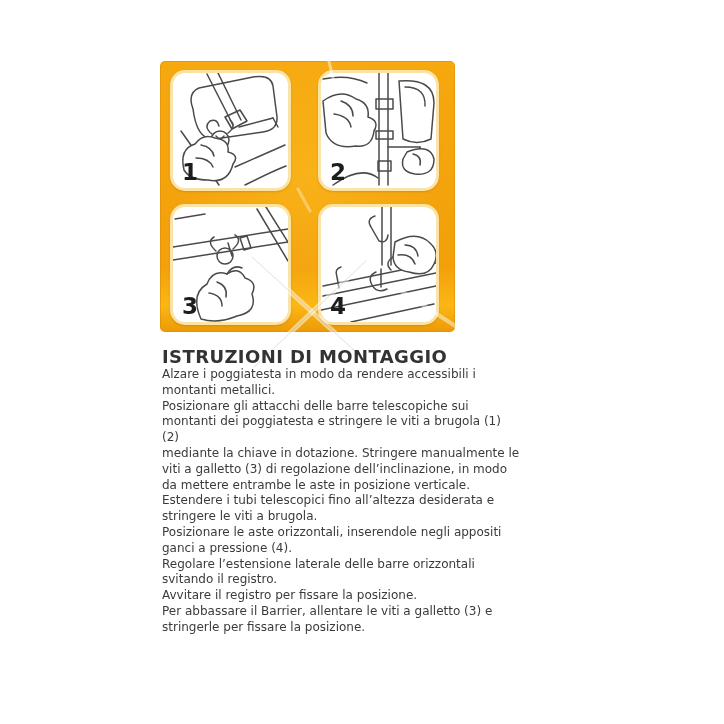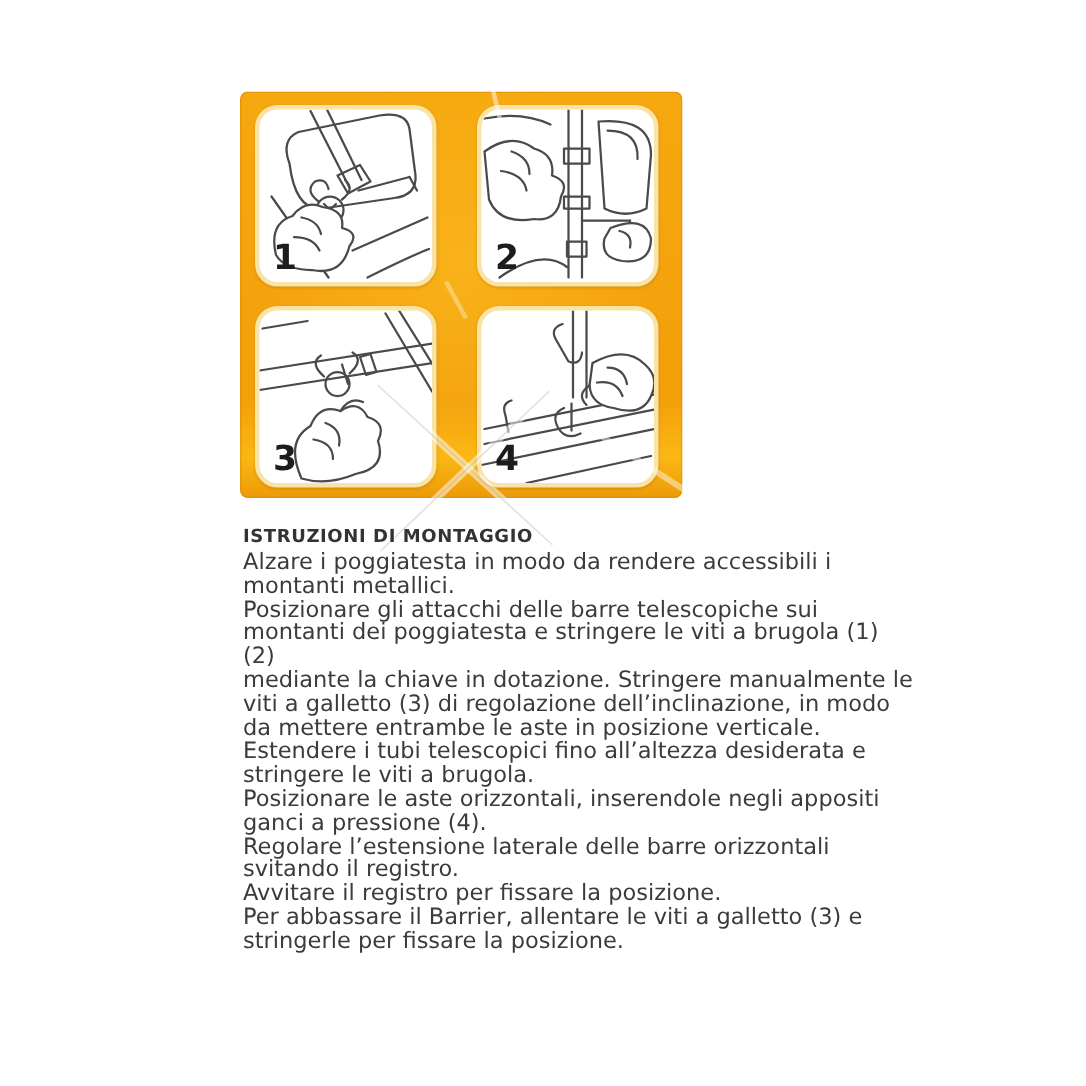--- a/index.html
+++ b/index.html
@@ -47,26 +47,26 @@
     overflow:visible;pointer-events:none;
   }
 
   
   .instructions{
     position:absolute;
     left:162px;top:347px;width:470px;
     color:#3b3b3b;
   }
   .instructions .title{
-    font-size:12px;font-weight:bold;color:#333333;
+    font-size:18px;font-weight:bold;color:#333333;
     letter-spacing:0.4px;
     line-height:20px;
   }
   .instructions .body{
-    font-size:15px;
+    font-size:12px;
     line-height:15.8px;
     white-space:pre-line;
   }
 </style>
 </head>
 <body>
 
 <div class="page">
 
   <div class="panel">

